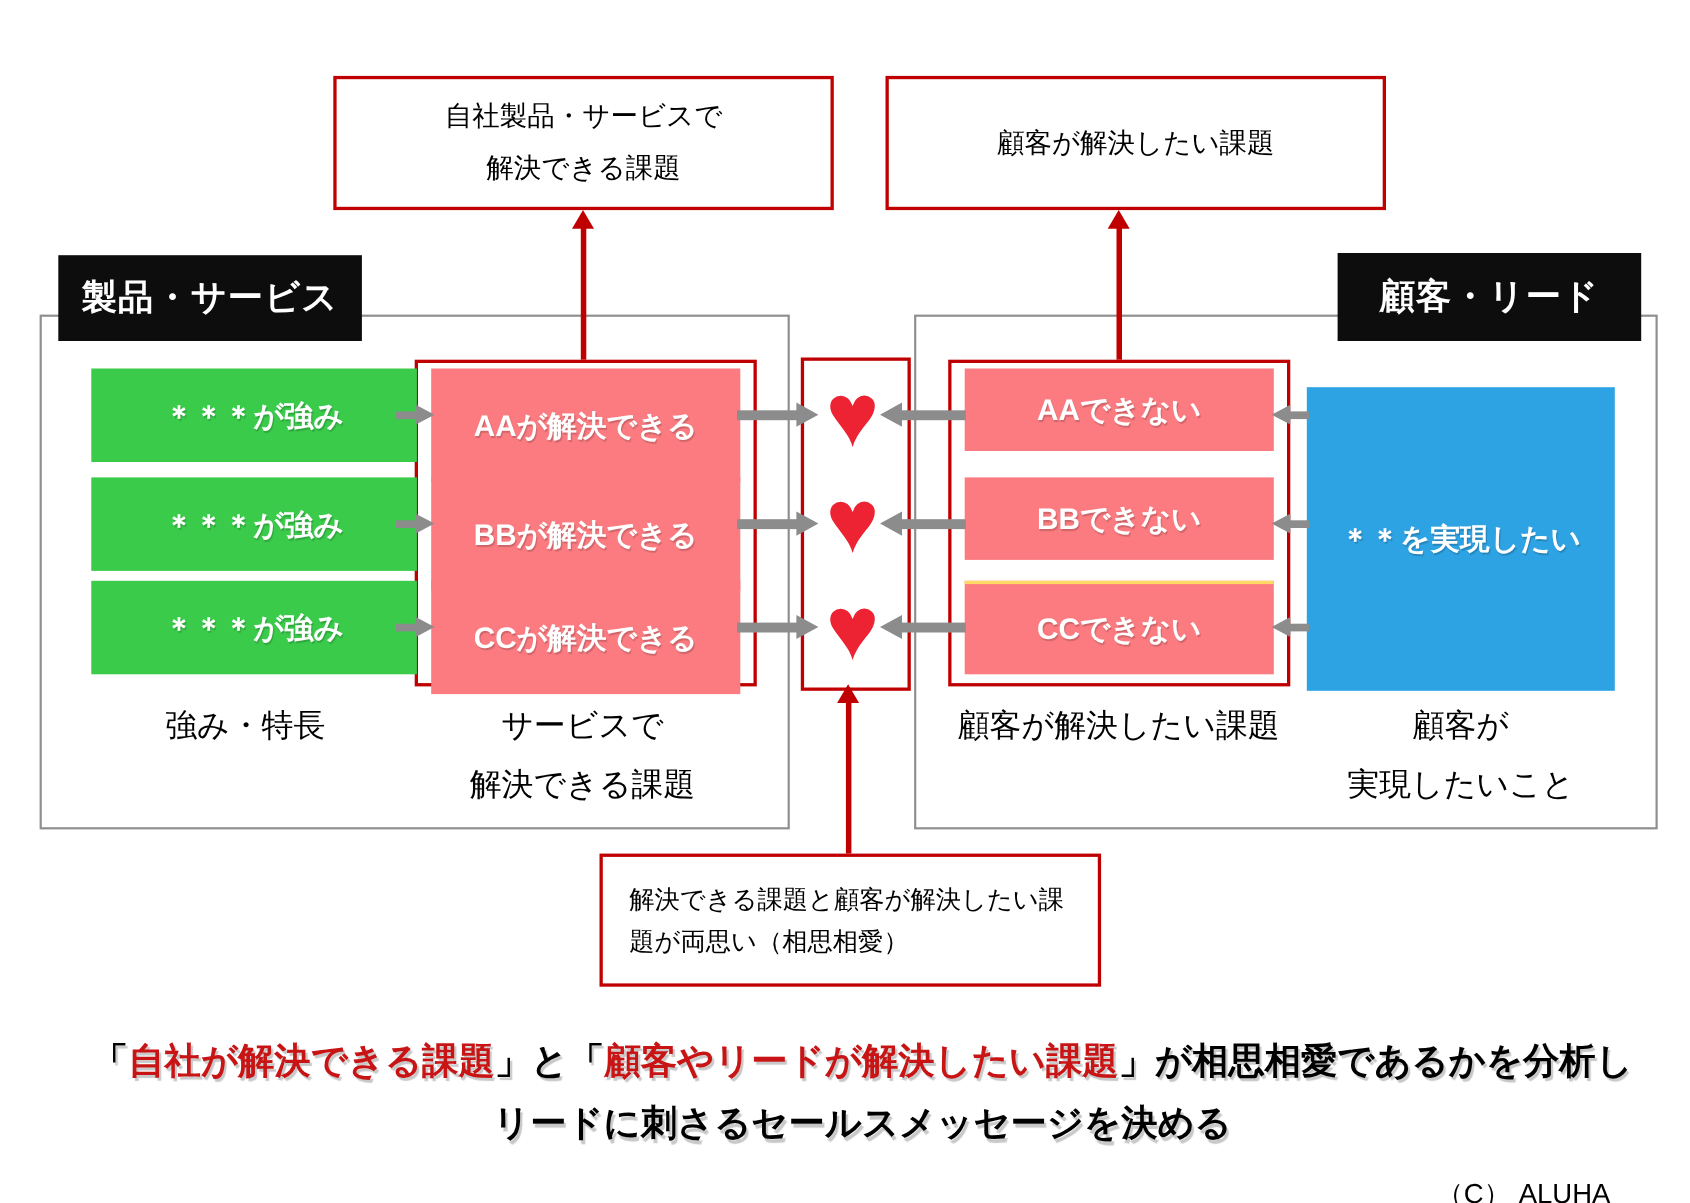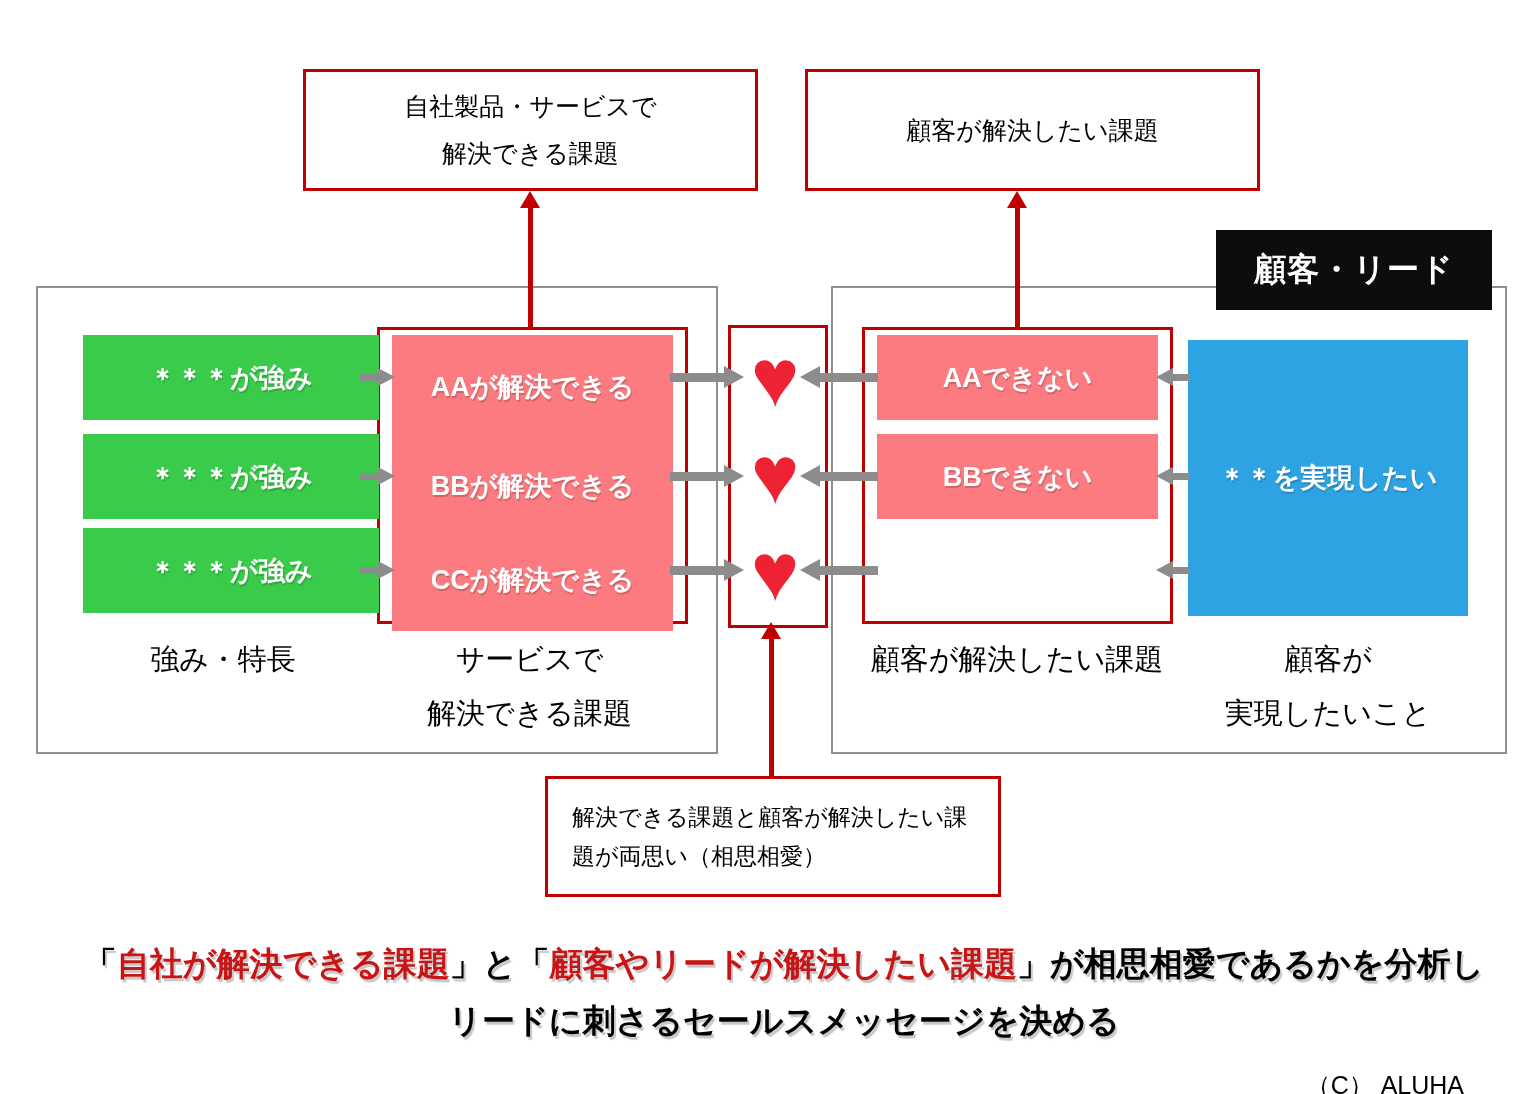--- a/index.html
+++ b/index.html
@@ -22,23 +22,23 @@
 
   
   .redgroup{position:absolute;border:3px solid #C00000;background:transparent;z-index:2;}
 
   
   .box{position:absolute;display:flex;align-items:center;justify-content:center;
        color:#fff;font-weight:700;font-size:27px;z-index:3;
        text-shadow:1px 2px 1px rgba(0,0,0,0.18);}
   .green{left:83px;width:296px;height:85px;background:#3ACB4B;}
   .pinkL{left:392px;width:281px;height:103px;background:#FB7B80;}
-  .pinkR{left:877px;width:281px;height:85px;background:#FB7B80;}
+  .pinkR{left:877px;width:281px;height:75px;background:#FB7B80;}
   .yellow-edge{border-top:3px solid #FFD966;height:82px;}
-  .blue{left:1188px;top:304px;width:280px;height:276px;background:#2EA3E4;}
+  .blue{left:1188px;top:316px;width:280px;height:276px;background:#2EA3E4;}
 
   
   .heartsbox{position:absolute;left:728px;top:289px;width:94px;height:297px;
              border:3px solid #C00000;background:#fff;z-index:2;}
   .heart{position:absolute;left:728px;width:94px;height:92px;line-height:90px;
          text-align:center;font-size:82px;color:#ED2232;z-index:8;}
 
   
   .shaft{position:absolute;background:#8C8C8C;z-index:6;}
   .head-r{position:absolute;width:0;height:0;z-index:6;
@@ -86,40 +86,42 @@
   </div>
   <div class="callout" style="left:805px;top:33px;width:449px;height:116px;">
     <div class="cline">顧客が解決したい課題</div>
   </div>
 
   <div class="rhead" style="left:520px;top:155px;"></div>
   <div class="rshaft" style="left:528px;top:171px;height:120px;"></div>
   <div class="rhead" style="left:1007px;top:155px;"></div>
   <div class="rshaft" style="left:1015px;top:171px;height:120px;"></div>
 
+  <div class="blackhead" style="left:53px;top:196px;width:276px;height:78px;">製品・サービス</div>
   <div class="blackhead" style="left:1216px;top:194px;width:276px;height:80px;">顧客・リード</div>
 
   <div class="panel" style="left:36px;top:250px;width:678px;height:464px;"></div>
   <div class="panel" style="left:831px;top:250px;width:672px;height:464px;"></div>
 
   <div class="redgroup" style="left:377px;top:291px;width:305px;height:291px;"></div>
   <div class="redgroup" style="left:862px;top:291px;width:305px;height:291px;"></div>
 
   <div class="heartsbox"></div>
 
   <div class="box green" style="top:299px;">＊＊＊が強み</div>
   <div class="box green" style="top:398px;">＊＊＊が強み</div>
   <div class="box green" style="top:492px;">＊＊＊が強み</div>
 
   <div class="box pinkL" style="top:299px;">AAが解決できる</div>
   <div class="box pinkL" style="top:492px;">CCが解決できる</div>
   <div class="box pinkL" style="top:398px;">BBが解決できる</div>
 
   <div class="box pinkR" style="top:299px;">AAできない</div>
   <div class="box pinkR" style="top:398px;">BBできない</div>
+  <div class="box pinkR yellow-edge" style="top:492px;">CCできない</div>
 
   <div class="box blue">＊＊を実現したい</div>
 
   <div class="heart" style="top:297px;">♥</div>
   <div class="heart" style="top:394px;">♥</div>
   <div class="heart" style="top:491px;">♥</div>
 
   <div class="shaft" style="left:360px;top:338px;width:20px;height:7px;"></div>
   <div class="head-r sm" style="left:378px;top:332px;"></div>
   <div class="shaft" style="left:360px;top:437px;width:20px;height:7px;"></div>

